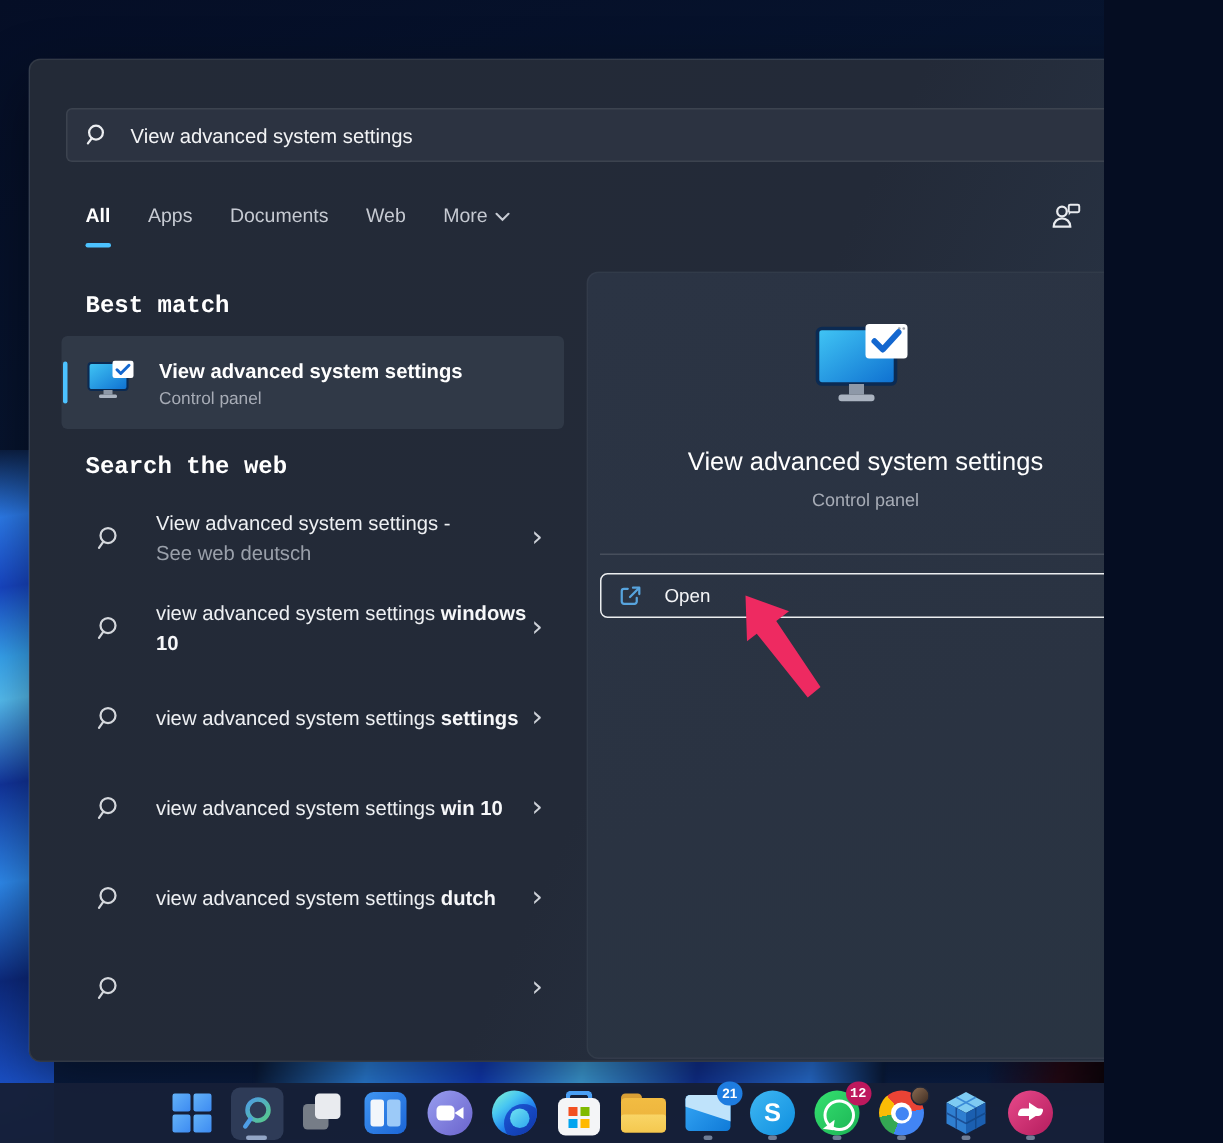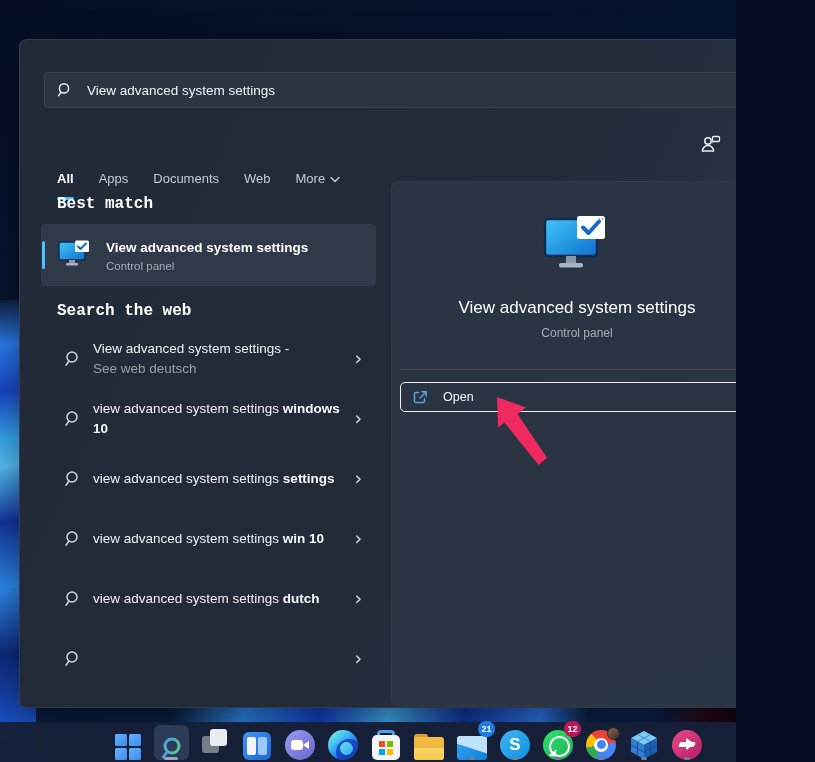--- a/index.html
+++ b/index.html
@@ -28,21 +28,21 @@
     background:linear-gradient(115deg,#232a37 0%,#232a38 55%,#283344 78%,#242d3d 100%);
     box-shadow:0 16px 40px rgba(0,0,0,0.45); }
 
   .searchbox { position:absolute; left:24px; top:32px; width:729px; height:36px;
     background:#2c3341; border:1px solid rgba(255,255,255,0.08); border-radius:4px;
     display:flex; align-items:center; padding:0 12px; }
   .searchbox svg { flex:0 0 auto; margin-right:14px; }
   .searchbox .q { color:#f2f3f5; font-size:13.5px; }
 
   .tabs { position:absolute; left:37px; top:96px; display:flex; gap:25px; align-items:center; }
-  .tab { color:#c6cad2; font-size:13px; cursor:default; position:relative; padding-bottom:6px;margin-top:35px; }
+  .tab { color:#c6cad2; font-size:13px; cursor:default; position:relative; padding-bottom:6px; }
   .tab.active { color:#ffffff; font-weight:700; }
   .tab.active::after { content:""; position:absolute; left:0; right:0; bottom:-8px; height:3px;
     border-radius:2px; background:#4cc2ff; }
   .tab .chev-down { margin-left:5px; }
 
   .hdr-icons { position:absolute; right:36px; top:94px; display:flex; gap:20px; align-items:center; }
 
   .section-label { position:absolute; color:#ffffff; font-size:16px; font-weight:700;font-family:Liberation Mono, monospace; }
 
   
@@ -51,21 +51,21 @@
   .best-item::before { content:""; position:absolute; left:1px; top:17px; width:3px; height:28px;
     border-radius:2px; background:#4cc2ff; }
   .best-item .txt { margin-left:14px; }
   .best-item .t1 { color:#ffffff; font-size:13.5px; font-weight:700; line-height:18px; }
   .best-item .t2 { color:#a7acb6; font-size:11.5px; margin-top:3px; }
 
   
   .sugg-list { position:absolute; left:21px; top:289px; width:335px; }
   .sugg-item { position:relative; height:60px; display:flex; align-items:center; padding-left:23px; }
   .sugg-item .mag { flex:0 0 auto; }
-  .sugg-text { margin-left:12px; width:252px; font-size:13.5px; line-height:20px; color:#eef0f3; }
+  .sugg-text { margin-left:23px; width:252px; font-size:13.5px; line-height:20px; color:#eef0f3; }
   .sugg-text b { font-weight:700; color:#f6f7f9; }
   .sugg-text .muted { color:#9aa0aa; display:block; }
   .sugg-item .chev { position:absolute; right:14px; top:50%; transform:translateY(-54%);
     color:#cdd1d8; font-size:19px; font-family:"DejaVu Sans", sans-serif; }
 
   
   .rpanel { position:absolute; left:371px; top:141px; width:372px; height:525px;
     border-radius:8px; background:linear-gradient(160deg,#2b3444 0%,#2a3342 60%,#293442 100%);
     border:1px solid rgba(255,255,255,0.04); }
   .rpanel .bigicon { position:absolute; left:50%; top:33px; transform:translateX(-50%); }
@@ -81,30 +81,30 @@
   .open-row .olabel { color:#f4f5f7; font-size:12.5px; margin-left:15px; }
 
   
   .arrow-svg { position:absolute; left:450px; top:386px; pointer-events:none; }
 
   
   .taskbar { position:absolute; left:0; bottom:0; width:815px; height:40px;
     background:rgba(22,31,55,0.96); display:flex; align-items:center; justify-content:center;
     gap:8px; }
   .tb-item { position:relative; width:35px; height:35px; border-radius:6px;
-    display:flex; align-items:flex-end; justify-content:center; }
+    display:flex; align-items:center; justify-content:center; }
   .tb-item.active-bg { background:#2e3b57; }
   .run-dot { position:absolute; bottom:0px; left:50%; transform:translateX(-50%);
     width:6px; height:3px; border-radius:2px; background:#6f7d96; }
   .run-dot.wide { width:14px; background:#93a6c6; }
   .badge { position:absolute; top:-4px; right:-5px; min-width:16px; height:16px; border-radius:8px;
     color:#fff; font-size:9px; font-weight:700; display:flex; align-items:center;
     justify-content:center; padding:0 3px; }
   .badge.blue { background:#1e7ce0; }
-  .badge.red { background:#be185d; }
+  .badge.red { background:#be185d;font-family:Liberation Mono, monospace; }
 
   
   .win-logo { width:26px; height:26px; display:grid; grid-template-columns:12px 12px;
     grid-template-rows:12px 12px; gap:2px; }
   .win-logo div { background:linear-gradient(135deg,#63b2f8,#3d8bf2); border-radius:1.5px; }
   .tv-back { position:absolute; left:5px; top:11px; width:17px; height:17px; border-radius:3px;
     background:#767d87; }
   .tv-front { position:absolute; left:13px; top:4px; width:17px; height:17px; border-radius:3px;
     background:#e9ebef; }
   .widgets { width:28px; height:28px; border-radius:6px;

